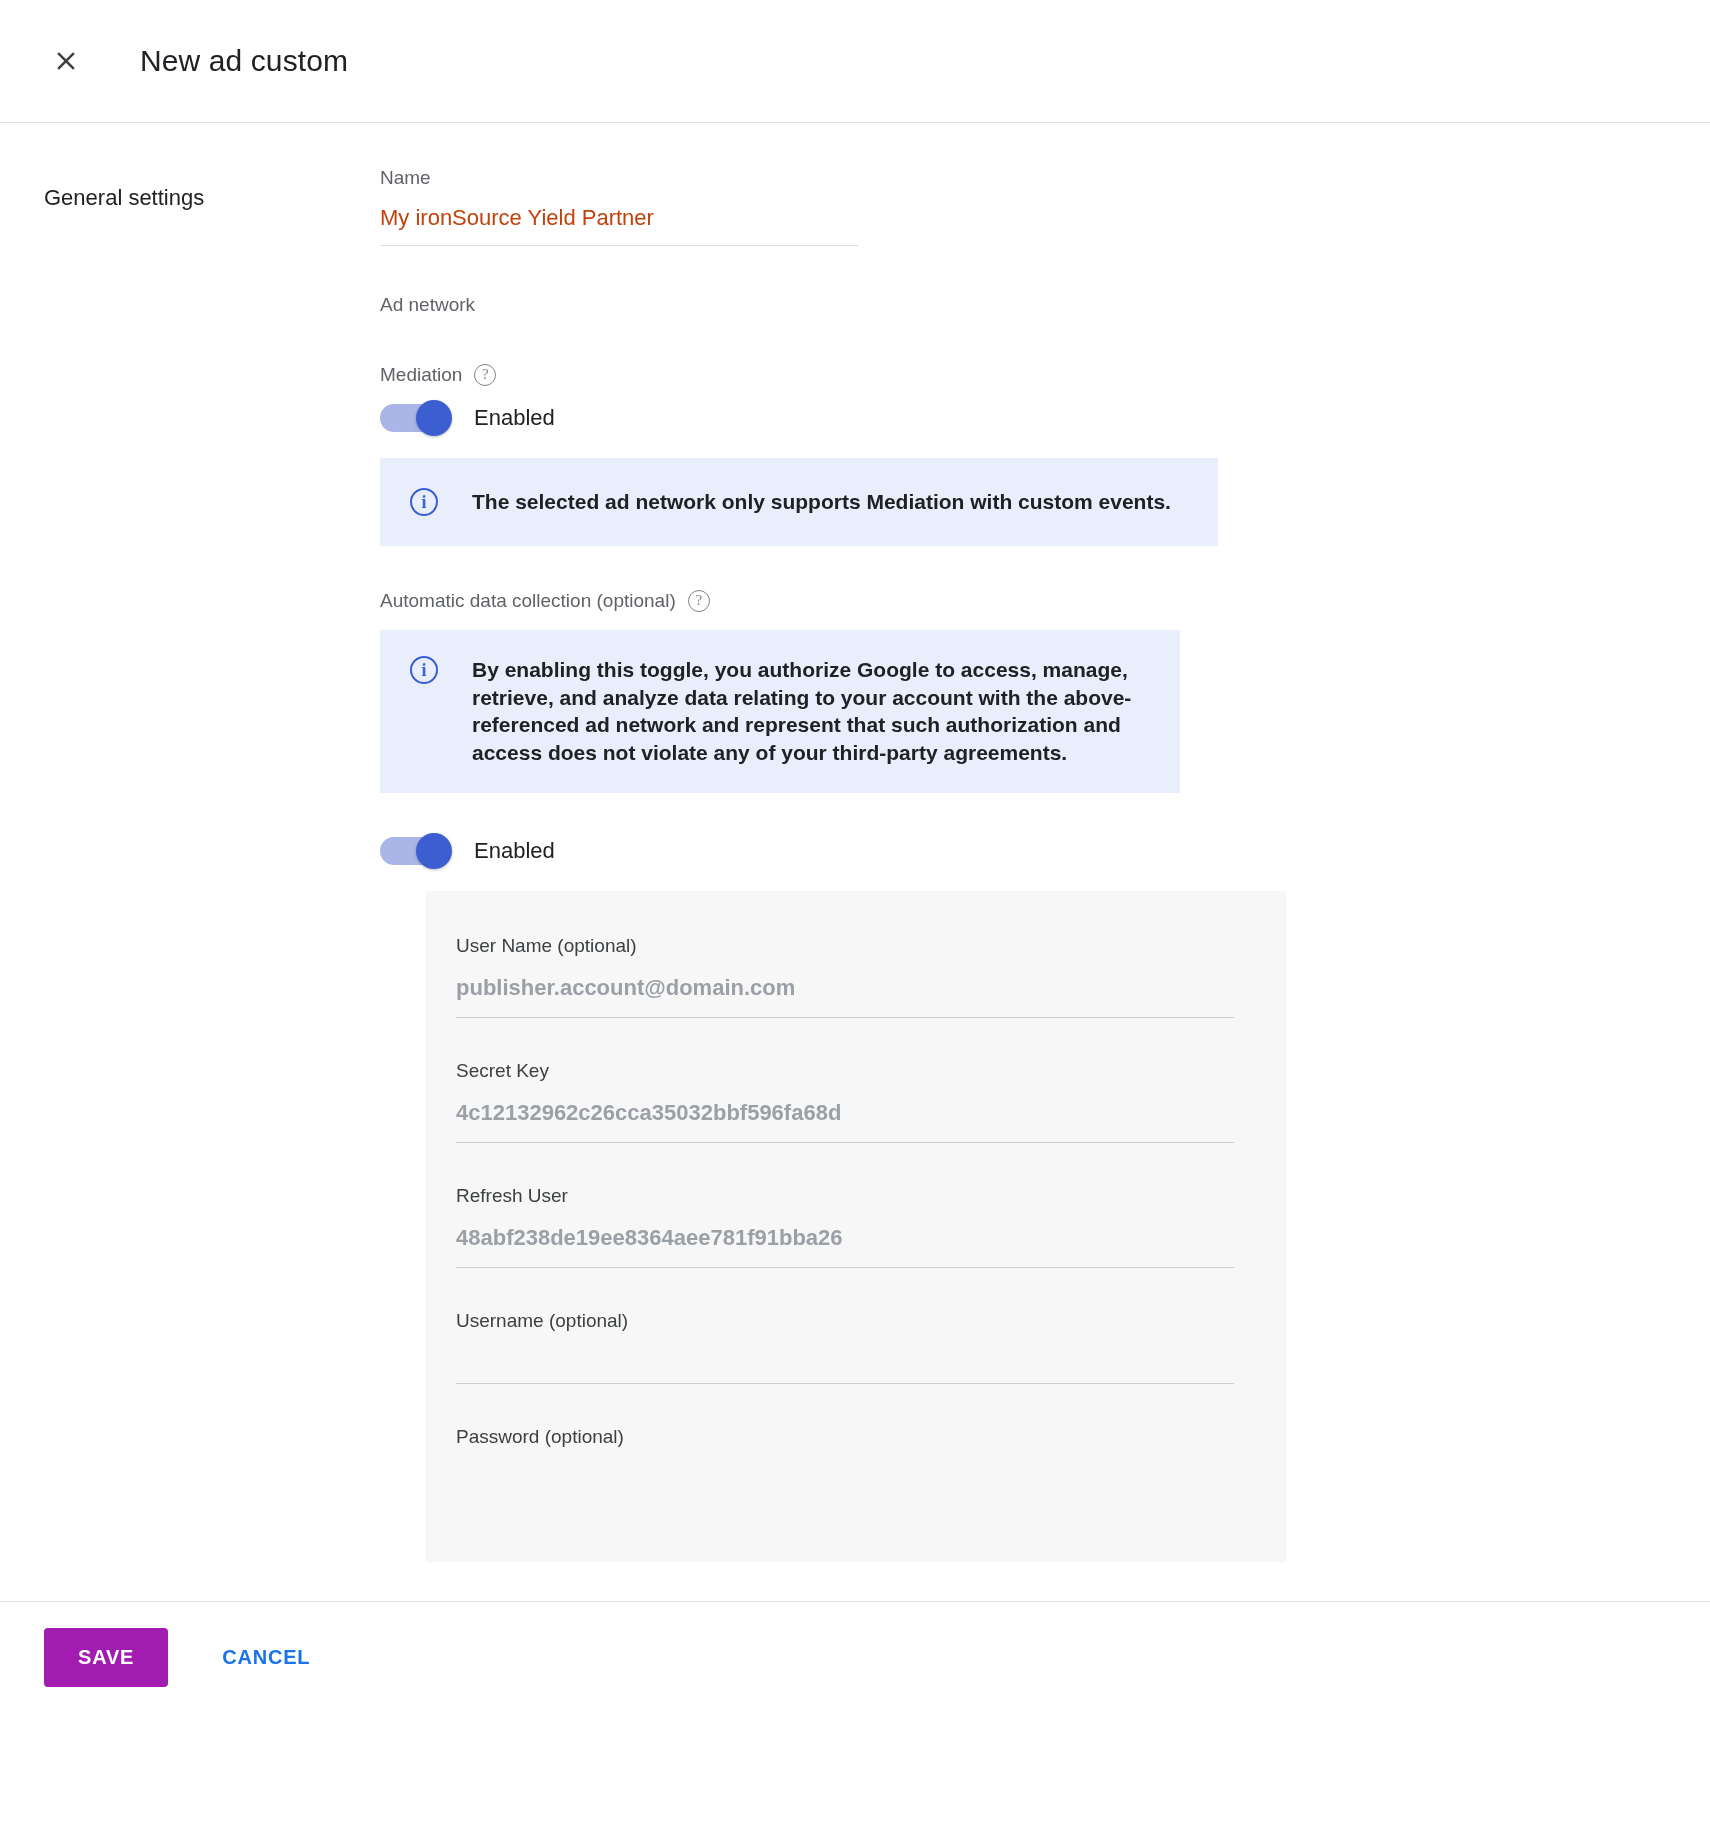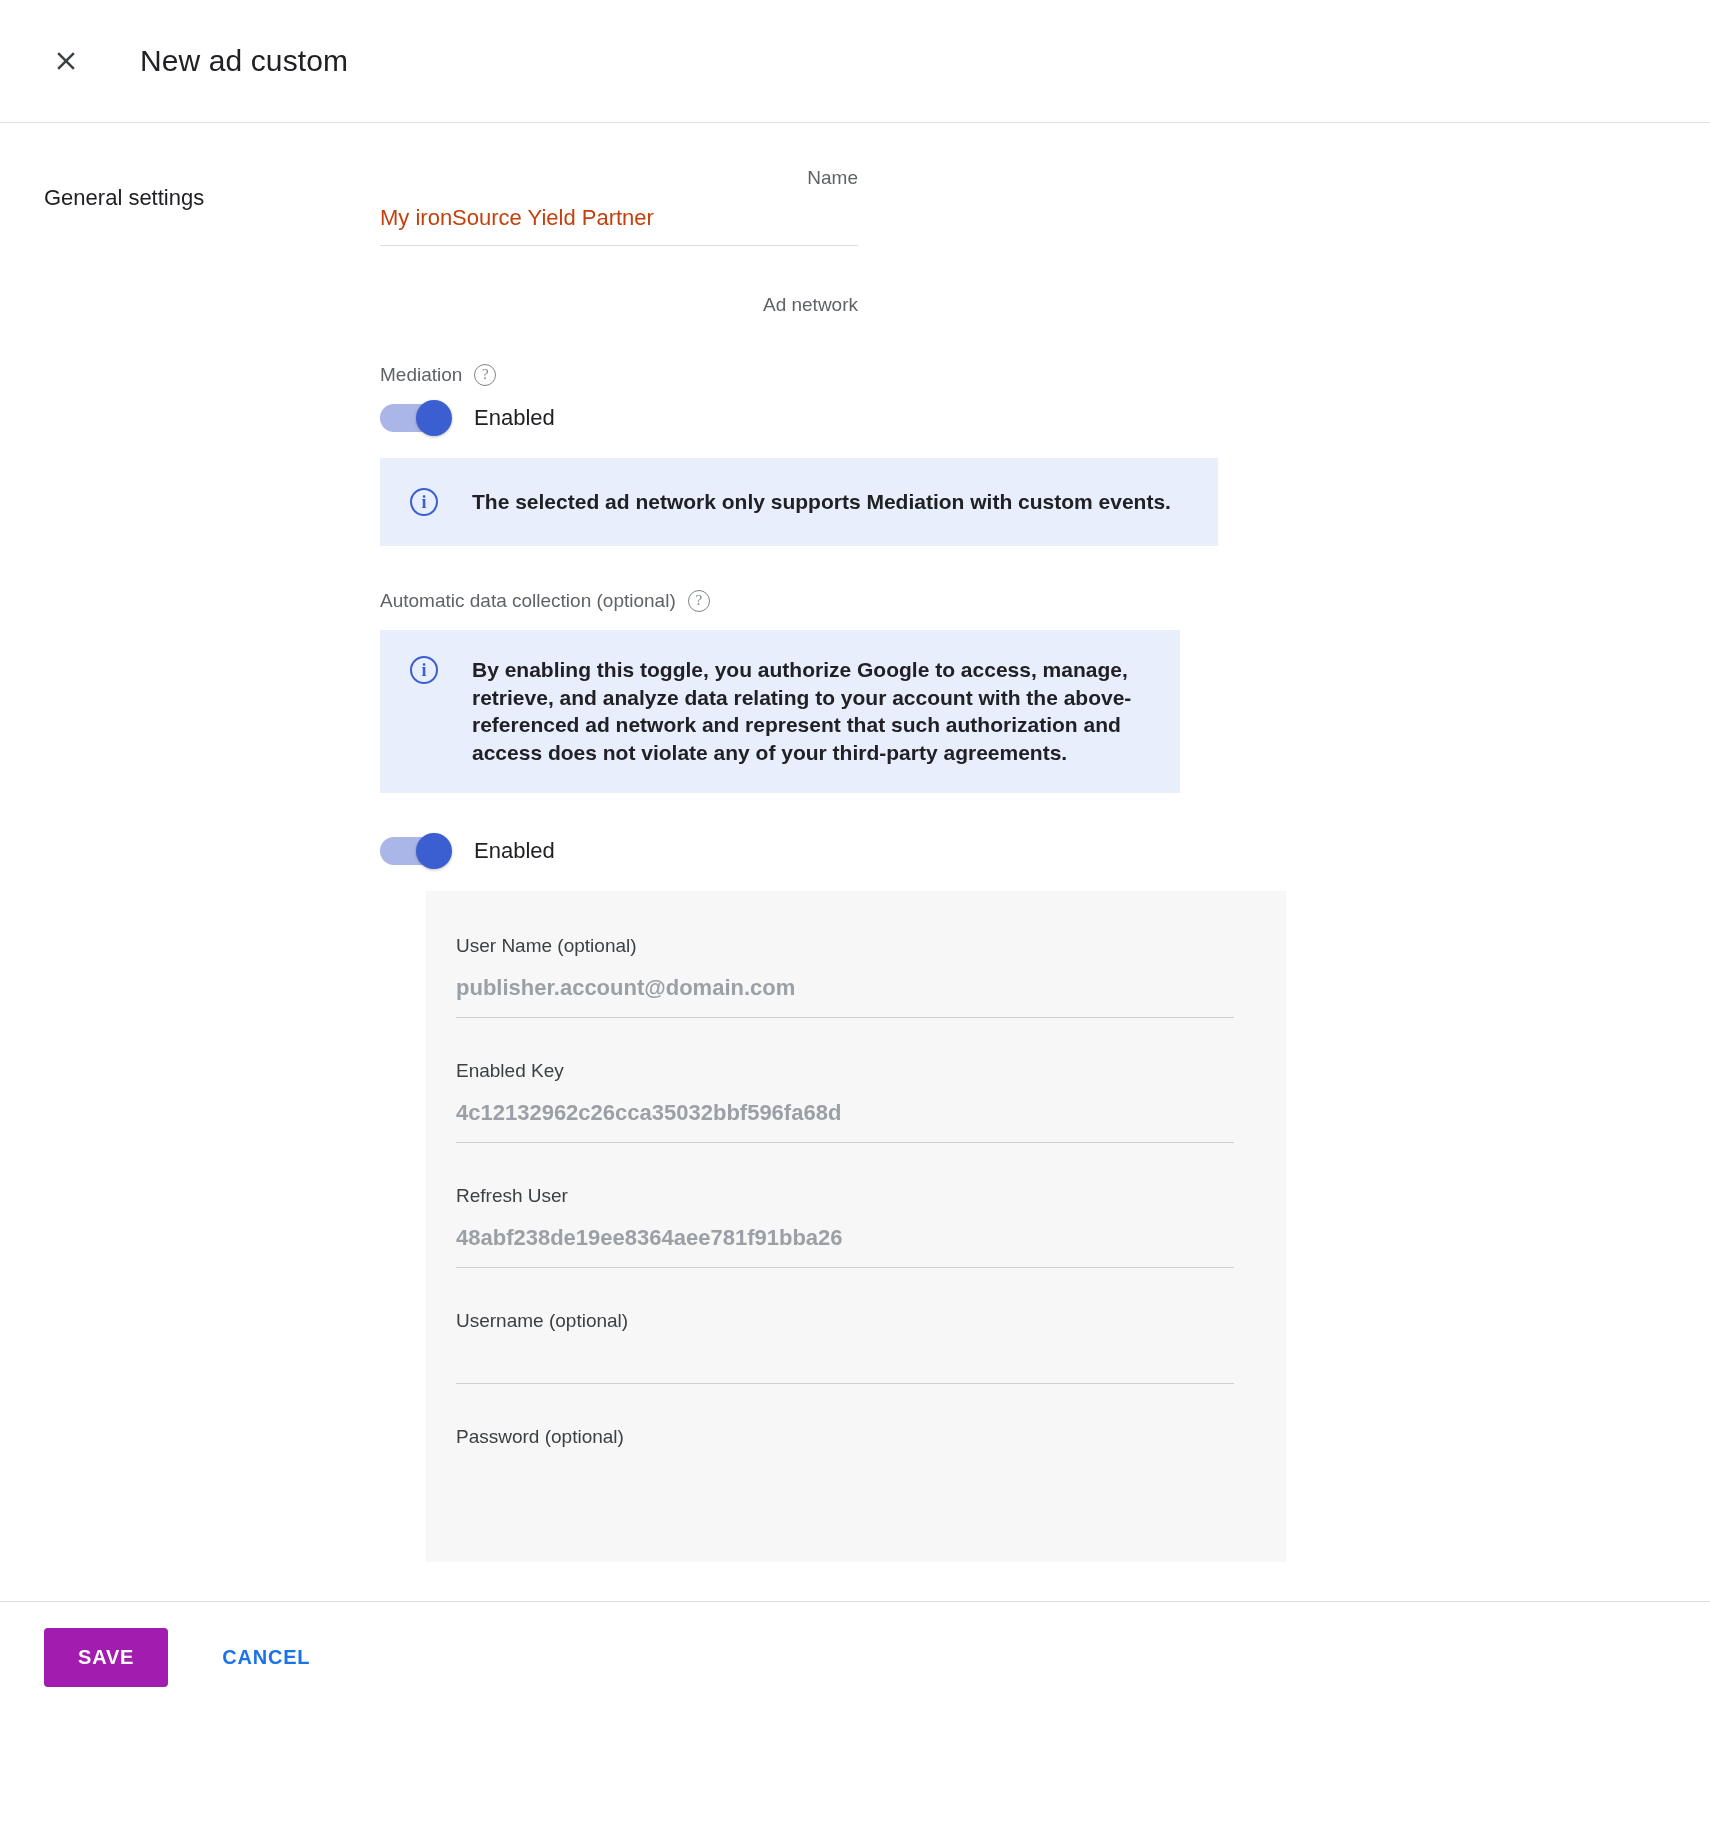--- a/index.html
+++ b/index.html
@@ -63,21 +63,20 @@
 
   
   .field {
     width: 478px;
     margin-bottom: 48px;
   }
   .field-label {
     font-size: 19px;
     color: #5f6368;
     margin-bottom: 16px;
-    text-align: right;
   }
   .field-value {
     font-size: 22px;
     color: #c2410c;
     padding-bottom: 14px;
     border-bottom: 1px solid #dadce0;
     min-height: 32px;
   }
 
   
@@ -284,21 +283,21 @@
       </div>
 
       <div class="cred-panel">
 
         <div class="cred-field">
           <div class="cred-label">User Name (optional)</div>
           <div class="cred-value">publisher.account@domain.com</div>
         </div>
 
         <div class="cred-field">
-          <div class="cred-label">Enabled Key</div>
+          <div class="cred-label">Secret Key</div>
           <div class="cred-value">4c12132962c26cca35032bbf596fa68d</div>
         </div>
 
         <div class="cred-field">
           <div class="cred-label">Refresh User</div>
           <div class="cred-value">48abf238de19ee8364aee781f91bba26</div>
         </div>
 
         <div class="cred-field">
           <div class="cred-label">Username (optional)</div>

